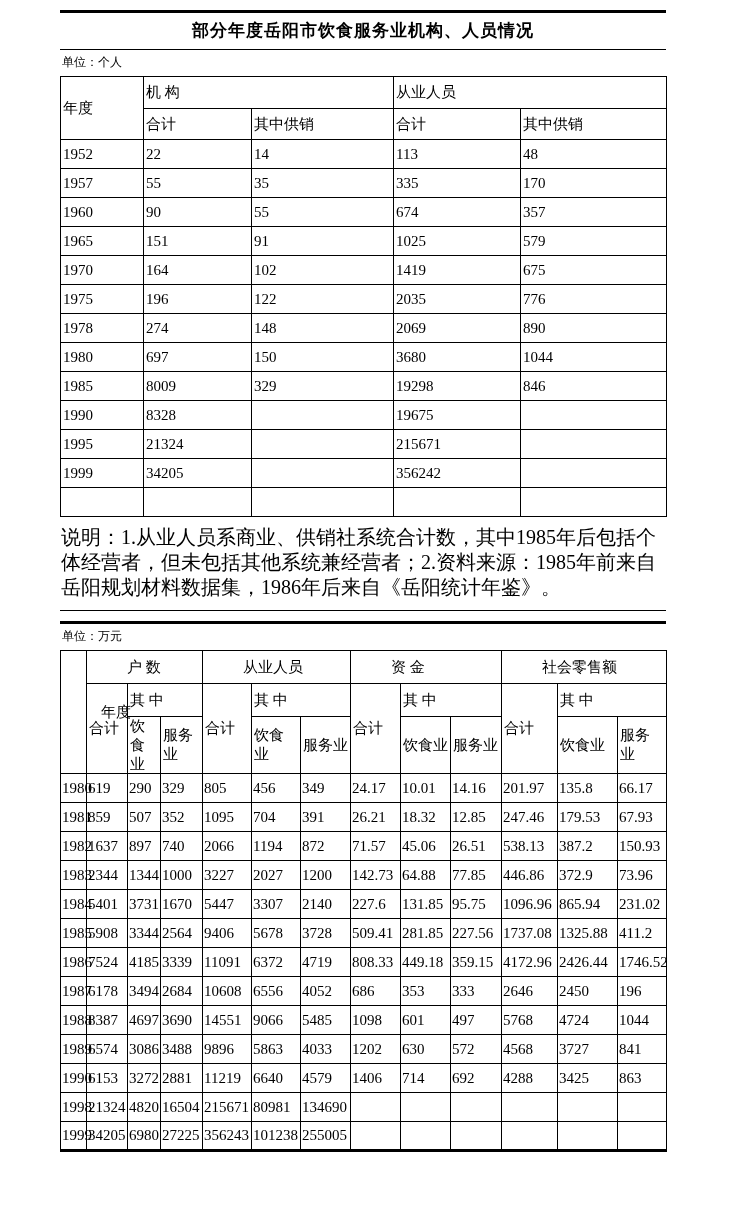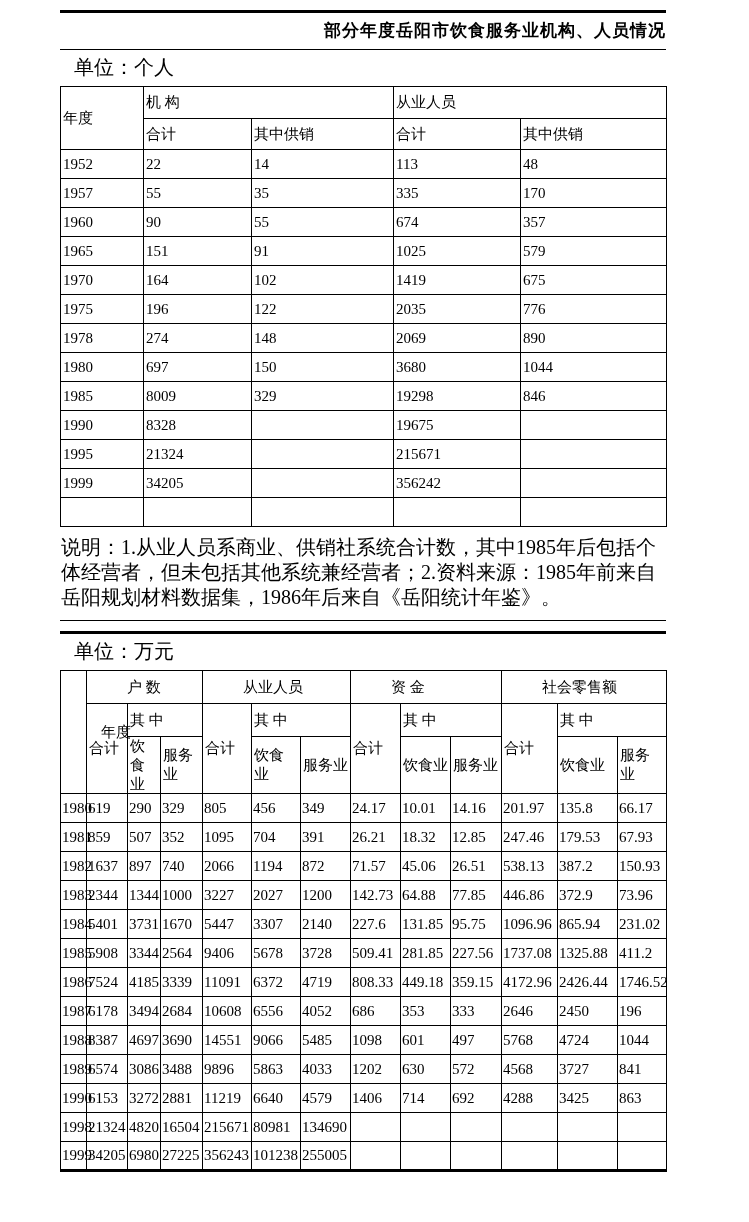--- a/index.html
+++ b/index.html
@@ -5,25 +5,25 @@
   * { box-sizing: border-box; }
   html, body { margin: 0; padding: 0; }
   body {
     width: 749px; height: 1222px;
     background: #ffffff; color: #000000;
     font-family: "Liberation Serif", "DejaVu Serif", serif;
   }
   .page { padding: 10px 0 0 60px; }
   .doc { width: 606px; border-top: 3px solid #000; }
   .doc-title {
-    font-size: 17px; font-weight: bold; text-align: right;
+    font-size: 17px; font-weight: bold; text-align: center;
     padding: 6px 0 7px; border-bottom: 1px solid #000;
     letter-spacing: 1px;
   }
-  .doc-unit { font-size: 20px; padding: 4px 2px 5px; margin-left: 12px; }
+  .doc-unit { font-size: 12px; padding: 4px 2px 5px; }
   table { border-collapse: collapse; table-layout: fixed; width: 606px; }
   th, td {
     border: 1px solid #000;
     font-size: 15px; font-weight: normal;
     text-align: left; vertical-align: middle;
     padding: 0 2px;
   }
   td { white-space: nowrap; height: 29px; }
   th { line-height: 1.25; }
   .hr1 th { height: 32px; }

